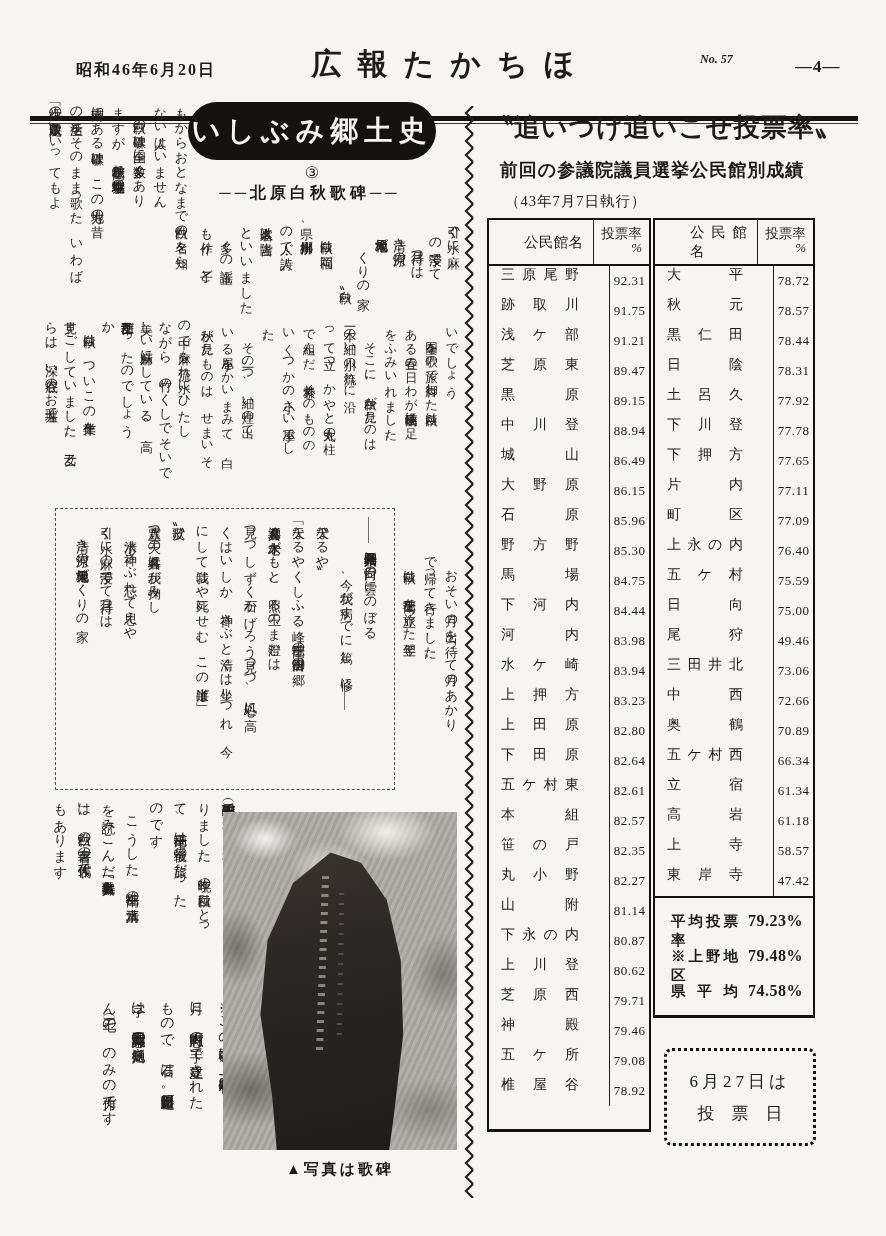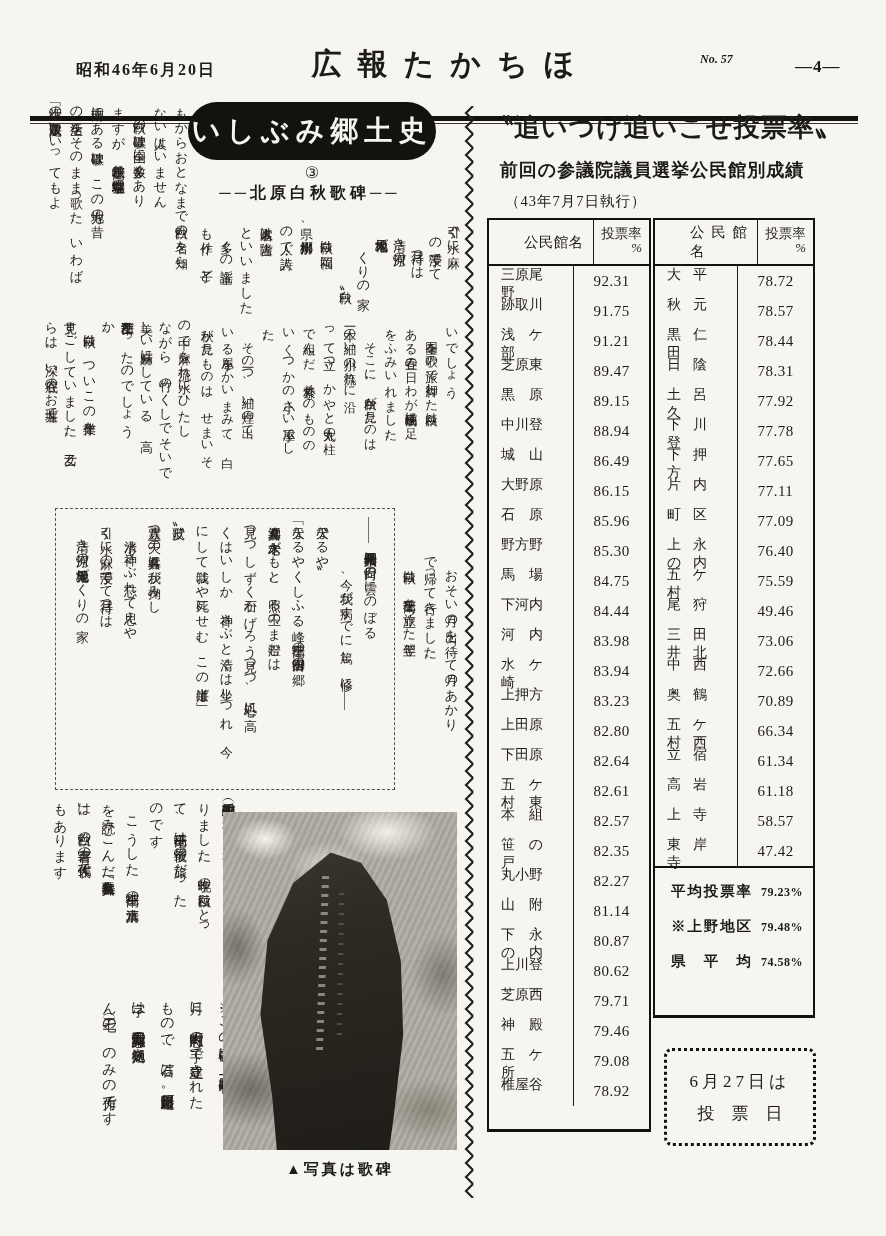--- a/index.html
+++ b/index.html
@@ -77,26 +77,26 @@
   .thalf-r{left:653px;top:218px;width:162px;height:800px;border-bottom-width:3px;}
   .thead{display:flex;height:46px;border-bottom:2px solid #14120f;align-items:stretch;padding-left:23px;}
   .th-name{flex:1;display:flex;align-items:center;padding:0 10px 0 12px;font-size:14.5px;}
   .th-name span{width:100%;text-align:justify;text-align-last:justify;}
   .th-rate{width:56px;border-left:1px solid #1d1b17;padding-top:5px;font-size:13.5px;text-align:center;}
   .th-rate .unit{display:block;text-align:right;padding-right:7px;font-style:italic;
                  font-size:13px;margin-top:-3px;}
   .tbody .trow{display:flex;height:30px;align-items:flex-start;gap:21px;}
   .cell{font-size:14px;}
   .cell.name{flex:1;text-align:justify;text-align-last:justify;padding:0 9px 0 12px;}
-  .cell.rate{width:76px;align-self:stretch;display:flex;align-items:center;justify-content:center;
-             border-left:1px solid #1d1b17;font-size:15px;letter-spacing:.5px;}
+  .cell.rate{width:40px;align-self:stretch;display:flex;align-items:center;justify-content:center;
+             border-left:1px solid #1d1b17;font-size:13px;letter-spacing:.5px;}
   .summary{border-top:2px solid #14120f;padding:14px 10px 0 16px;}
   .s-line{display:flex;align-items:baseline;height:35px;font-size:14.5px;font-weight:bold;}
   .s-label{width:86px;text-align:justify;text-align-last:justify;margin-right:10px;}
-  .s-val{font-size:12px;letter-spacing:.5px;}
+  .s-val{font-size:16px;letter-spacing:.5px;}
 
   .stamp{position:absolute;left:664px;top:1048px;width:152px;height:98px;border:3px dotted #14120f;
          border-radius:8px;display:flex;flex-direction:column;justify-content:center;gap:9px;
          text-align:center;}
   .stamp .l1{font-size:17px;letter-spacing:4px;}
   .stamp .l2{font-size:17px;letter-spacing:17px;text-indent:17px;}
 </style>
 </head>
 <body>
 
@@ -322,20 +322,24 @@
         </div>
         <div class="trow" data-name="table-row">
           <span class="cell name" data-name="community-hall-name">上永の内</span>
           <span class="cell rate" data-name="turnout-rate">76.40</span>
         </div>
         <div class="trow" data-name="table-row">
           <span class="cell name" data-name="community-hall-name">五ケ村</span>
           <span class="cell rate" data-name="turnout-rate">75.59</span>
         </div>
         <div class="trow" data-name="table-row">
+          <span class="cell name" data-name="community-hall-name">日向</span>
+          <span class="cell rate" data-name="turnout-rate">75.00</span>
+        </div>
+        <div class="trow" data-name="table-row">
           <span class="cell name" data-name="community-hall-name">尾狩</span>
           <span class="cell rate" data-name="turnout-rate">49.46</span>
         </div>
         <div class="trow" data-name="table-row">
           <span class="cell name" data-name="community-hall-name">三田井北</span>
           <span class="cell rate" data-name="turnout-rate">73.06</span>
         </div>
         <div class="trow" data-name="table-row">
           <span class="cell name" data-name="community-hall-name">中西</span>
           <span class="cell rate" data-name="turnout-rate">72.66</span>

